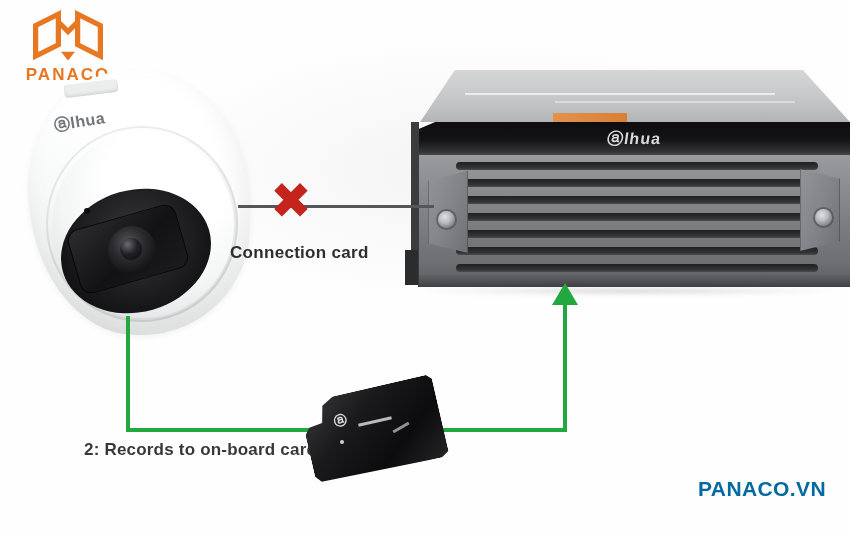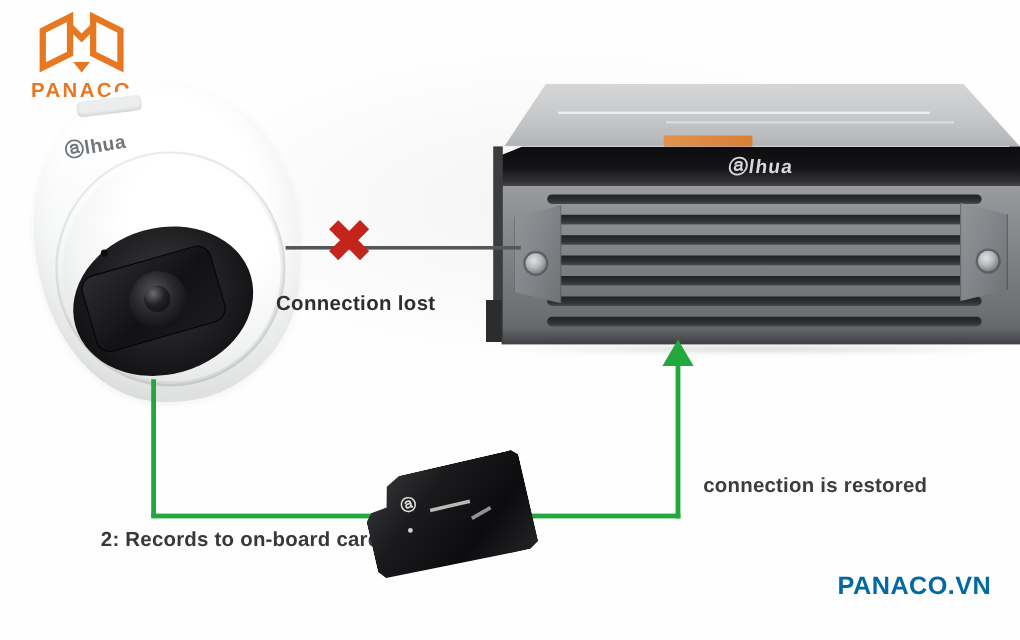--- a/index.html
+++ b/index.html
@@ -134,21 +134,21 @@
     <div class="abs cam-ball"></div>
     <div class="abs cam-face"></div>
     <div class="abs cam-window"></div>
     <div class="abs cam-lens"></div>
     <div class="abs cam-dot"></div>
     <div class="abs cam-logo">ⓐlhua</div>
   </div>
 
   <div class="abs line-dark"></div>
   <div class="abs x-mark">✖</div>
-  <div class="abs t-lost">Connection lost</div>
+  <div class="abs t-lost">Connection card</div>
 
   <div class="abs nvr">
     <div class="abs nvr-side-r"></div>
     <div class="abs nvr-lid">
       <div class="abs lid-line1"></div>
       <div class="abs lid-line2"></div>
     </div>
     <div class="abs nvr-sticker"></div>
     <div class="abs nvr-bezel">
       <div class="nvr-logo">ⓐlhua</div>
@@ -182,17 +182,16 @@
   <div class="abs sd">
     <div class="abs sd-body"></div>
     <div class="abs sd-mark">ⓐ</div>
     <div class="abs sd-line1"></div>
     <div class="abs sd-line2"></div>
     <div class="abs sd-dot"></div>
   </div>
 
   <div class="abs t-step2">2: Records to on-board card</div>
   <div class="abs t-step3">
-    <div>connection is restored</div>
   </div>
   <div class="abs t-site">PANACO.VN</div>
 
 </div>
 
 </body></html>

